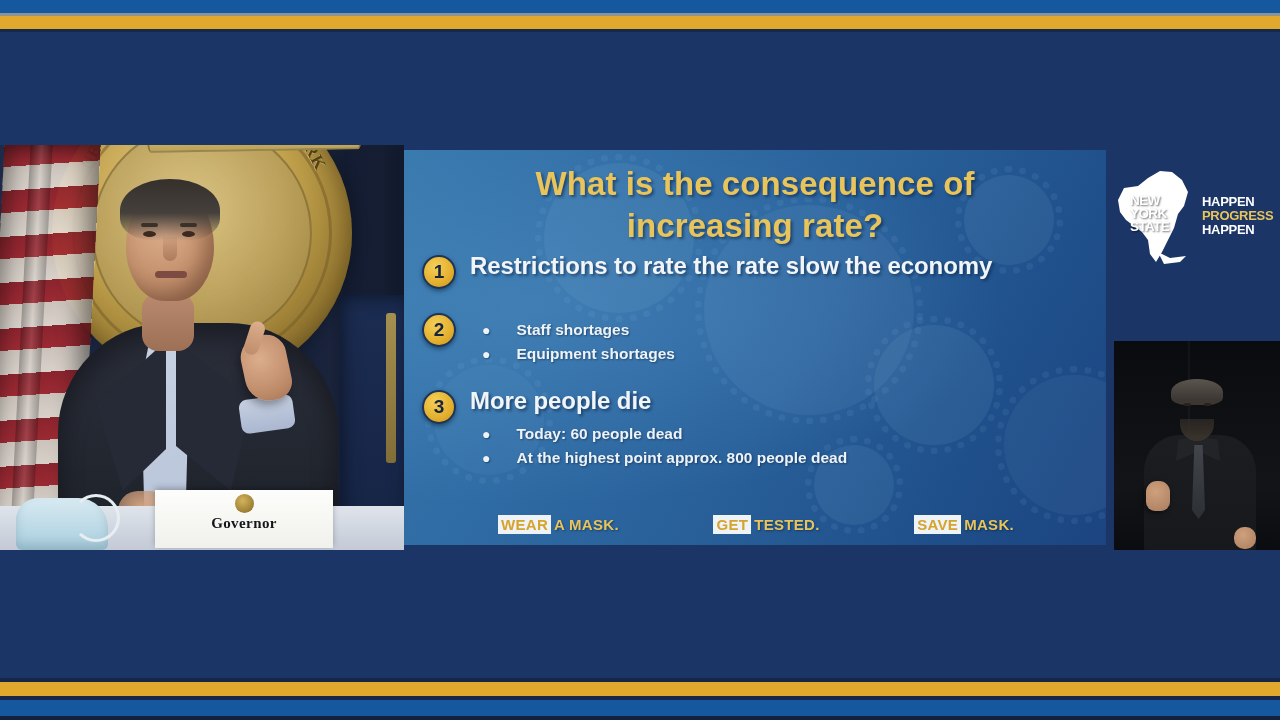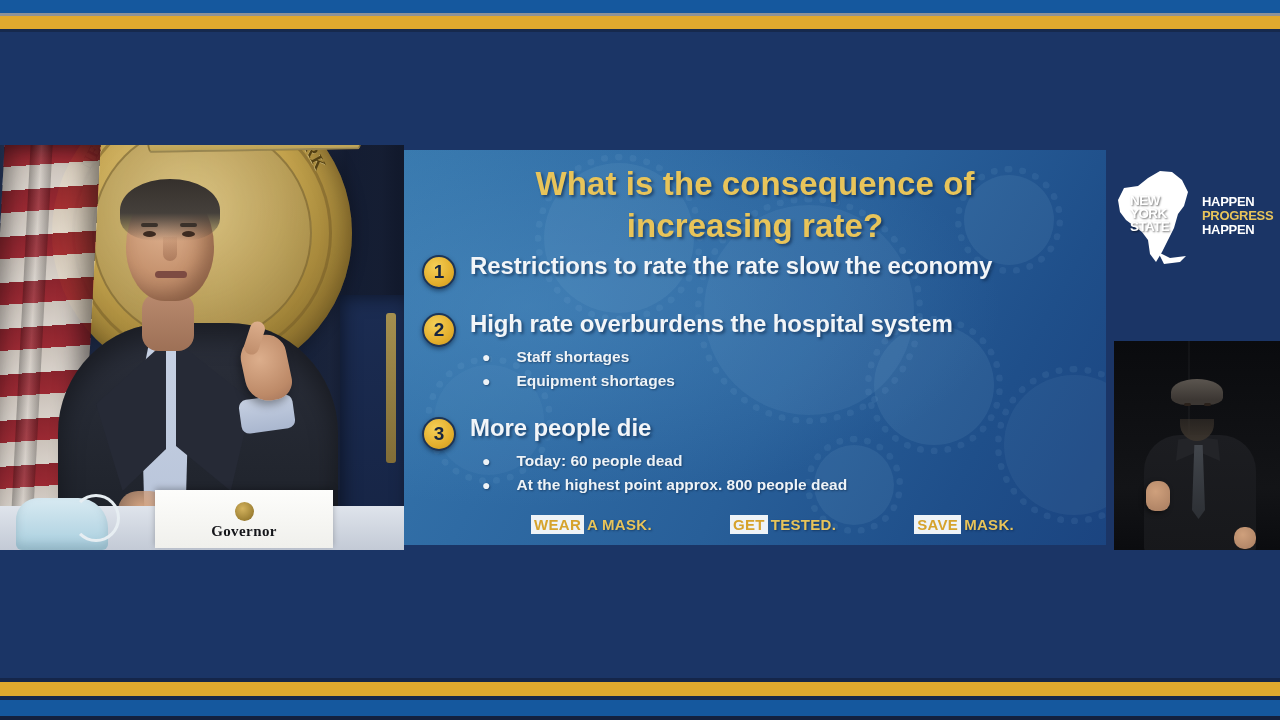--- a/index.html
+++ b/index.html
@@ -182,21 +182,21 @@
     box-shadow:inset 0 -6px 10px rgba(120,150,165,.45);
   }
   .gov-mask::after {
     content:""; position:absolute; left:56px; top:-4px; width:42px; height:42px;
     border:3px solid #e7eef2; border-radius:50%; border-left-color:transparent;
   }
   .nameplate {
     position:absolute; left:155px; bottom:2px; width:178px; height:58px;
     background:linear-gradient(180deg,#fdfdfb,#f0f0ec);
     box-shadow:0 -2px 6px rgba(0,0,0,.25);
-    display:flex; flex-direction:column; align-items:center; justify-content:center;
+    display:flex; flex-direction:column; align-items:center; 
     gap:2px; padding-top:4px;
   }
   .nameplate-seal {
     width:19px; height:19px; border-radius:50%;
     background:radial-gradient(circle at 40% 35%, #d4b35e, #9c7f33 70%, #6d5524);
   }
   .nameplate-label {
     font-family:"Liberation Serif", serif; font-size:15px; font-weight:700; color:#15161a;
     letter-spacing:.4px;
   }
@@ -272,21 +272,20 @@
     padding:0 92px 0 94px;
   }
   .slogan {
     font-size:15px; font-weight:700; color:#e8c45a; letter-spacing:.3px;
     text-shadow:1px 1px 2px rgba(8,30,60,.5);
     white-space:nowrap;
   }
   .slogan .hl {
     background:#eef3f7; color:#d6a32c; padding:1px 3px; margin-right:3px;
     text-shadow:none;
-    margin-left:33px;
   }
 
   
   .logo-block {
     position:absolute; left:1114px; top:160px; width:166px; height:112px;
     display:flex; align-items:center; gap:4px;
   }
   .ny-shape { position:relative; width:84px; height:100px; }
   .ny-shape svg { position:absolute; left:0; top:0; }
   .ny-words {
@@ -431,21 +430,20 @@
           <div>
             <div class="bullet-head">Restrictions to rate the rate slow the economy</div>
           </div>
         </div>
 
         <div class="gap-2"></div>
 
         <div class="bullet-row">
           <div class="num-badge">2</div>
           <div>
-            <div class="bullet-head">High rate overburdens the hospital system</div>
             <ul class="subs">
               <li>
                 <span class="dot">●</span>
                 <span>Staff shortages</span>
               </li>
               <li>
                 <span class="dot">●</span>
                 <span>Equipment shortages</span>
               </li>
             </ul>

